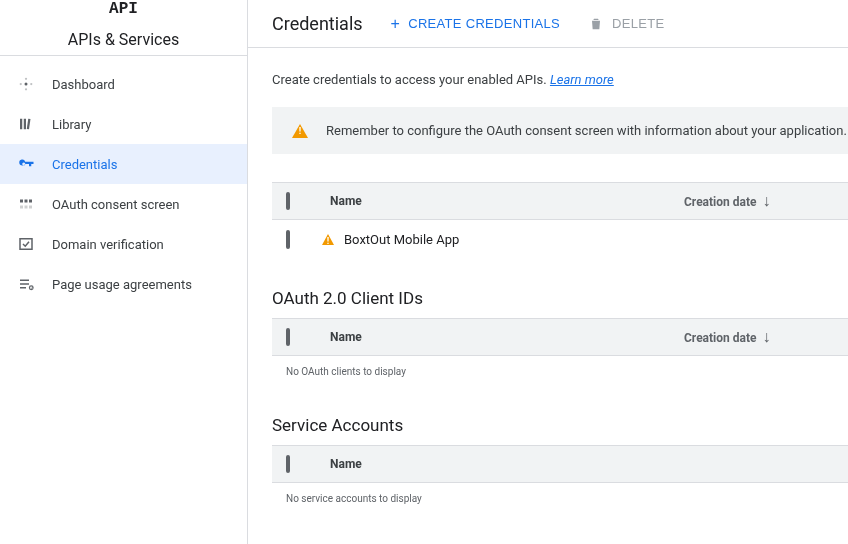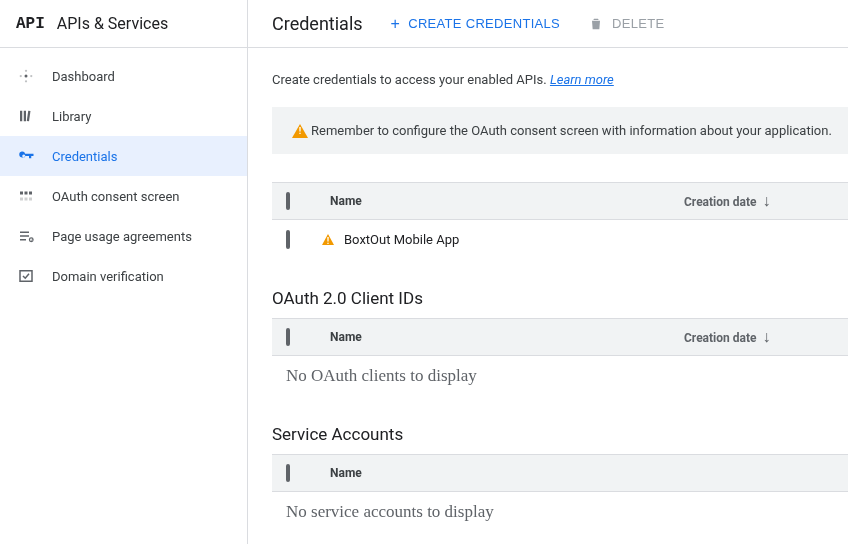--- a/index.html
+++ b/index.html
@@ -14,24 +14,25 @@
   }
   .layout { display: flex; height: 100%; }
   .sidebar {
     width: 248px;
     border-right: 1px solid #dadce0;
     flex-shrink: 0;
   }
   .sidebar-header {
     display: flex;
     align-items: center;
-    height: 48px;
+    height: 56px;
     padding: 0 16px;
     border-bottom: 1px solid #dadce0;
     gap: 12px;
+    flex-direction: column;
   }
   .api-logo {
     font-family: "Courier New", monospace;
     font-weight: 700;
     font-size: 16px;
     letter-spacing: 0px;
   }
   .sidebar-title {
     font-size: 16px;
     color: #202124;
@@ -115,21 +116,21 @@
     color: #1a73e8;
     text-decoration: underline;
     cursor: pointer;
     font-style: italic;
   }
   .banner {
     background: #f1f3f4;
     display: flex;
     align-items: center;
     padding: 16px 20px;
-    gap: 3px;
+    gap: 18px;
     margin-bottom: 28px;
     font-size: 13px;
     color: #3c4043;
     overflow: hidden;
     white-space: nowrap;
   }
   .warn-icon-sm, .warn-icon {
     width: 0; height: 0;
     border-left: 8px solid transparent;
     border-right: 8px solid transparent;
@@ -183,22 +184,21 @@
     border-radius: 2px;
     flex-shrink: 0;
   }
   .col-check { width: 18px; flex-shrink: 0; }
   .col-name { flex: 1; display: flex; align-items: center; gap: 10px; padding-left: 10px;}
   .col-date { width: 150px; text-align: left; color: #5f6368; display:flex; align-items:flex-end; gap:6px; font-weight:700;}
   .table-row .col-date { color: #5f6368; font-weight:400;}
   .empty {
     padding: 10px 14px;
     color: #5f6368;
-    font-size: 17px;
-    font-family: Liberation Serif, serif;
+    font-size: 10px;
   }
   .arrow-down {
     font-size: 16px;
     font-weight: 400;
     line-height: 1;
   }
   .plus-icon { font-size: 16px; line-height:1; }
 </style>
 </head>
 <body>
@@ -249,36 +249,36 @@
               <rect x="16" y="6" width="4" height="4"></rect>
               <rect x="4" y="14" width="4" height="4" opacity=".3"></rect>
               <rect x="10" y="14" width="4" height="4" opacity=".3"></rect>
               <rect x="16" y="14" width="4" height="4" opacity=".3"></rect>
             </svg>
         </span>
         <span class="nav-label">OAuth consent screen</span>
       </div>
       <div class="nav-item">
         <span class="nav-icon">
+          <svg width="18" height="18" viewBox="0 0 24 24" fill="none" stroke="#5f6368" stroke-width="2">
+              <rect x="4" y="5" width="16" height="14"></rect>
+              <path d="M8 12l3 3 5-6"></path>
+            </svg>
+        </span>
+        <span class="nav-label">Domain verification</span>
+      </div>
+      <div class="nav-item">
+        <span class="nav-icon">
           <svg width="18" height="18" viewBox="0 0 24 24" fill="#5f6368">
               <path d="M4 6h12v2H4zM4 11h12v2H4zM4 16h8v2H4z"></path>
               <circle cx="19" cy="17" r="2.5" fill="none" stroke="#5f6368" stroke-width="1.5"></circle>
               <path d="M18 17l1 1 2-2" stroke="#5f6368" fill="none"></path>
             </svg>
         </span>
         <span class="nav-label">Page usage agreements</span>
-      </div>
-      <div class="nav-item">
-        <span class="nav-icon">
-          <svg width="18" height="18" viewBox="0 0 24 24" fill="none" stroke="#5f6368" stroke-width="2">
-              <rect x="4" y="5" width="16" height="14"></rect>
-              <path d="M8 12l3 3 5-6"></path>
-            </svg>
-        </span>
-        <span class="nav-label">Domain verification</span>
       </div>
     </nav>
   </aside>
 
   <main class="main">
     <div class="main-header">
       <span class="main-title">Credentials</span>
       <button class="create-btn">
         <span class="plus-icon">+</span>
         <span>Create Credentials</span>

